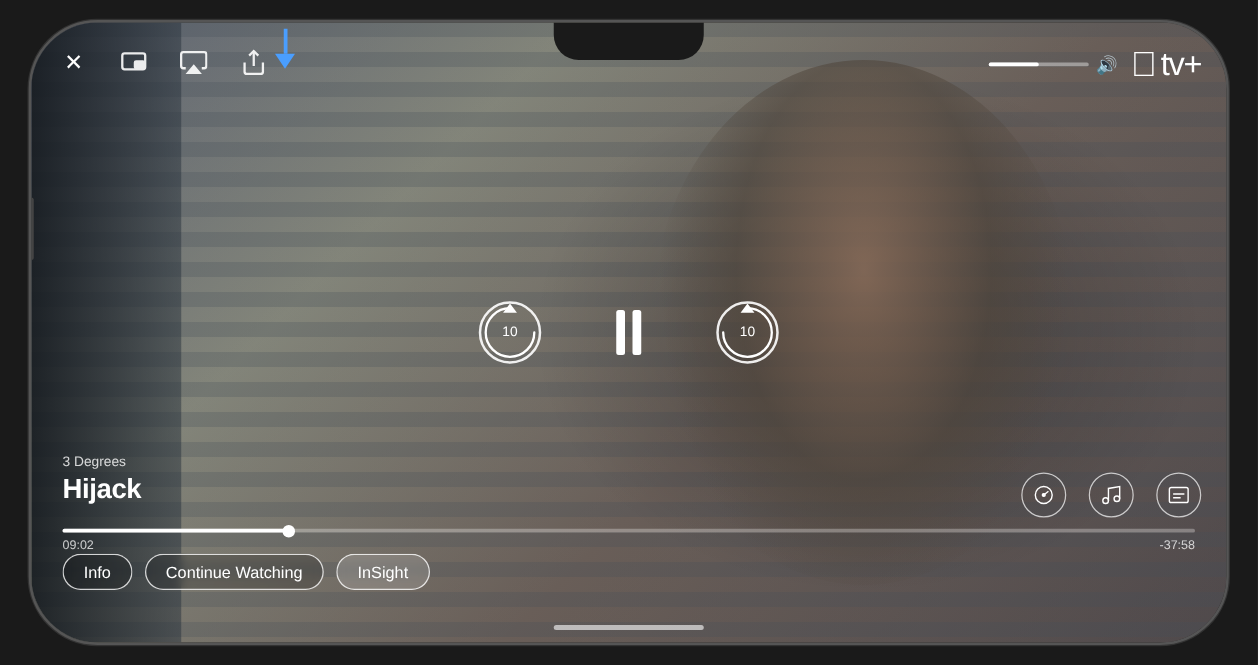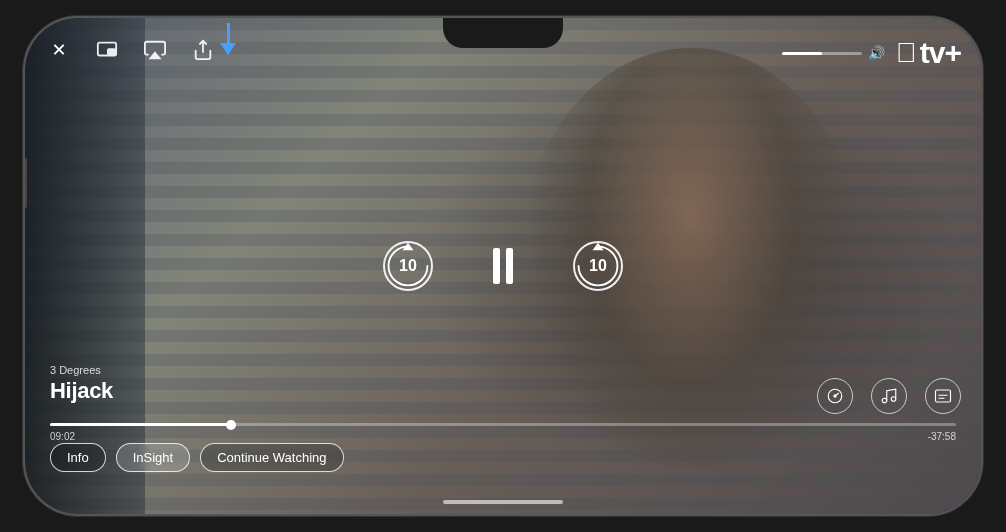--- a/index.html
+++ b/index.html
@@ -193,22 +193,22 @@
     }
 
     .appletv-logo .apple-symbol {
       color: white;
       font-size: 28px;
       line-height: 1;
     }
 
     .appletv-logo .tv-plus {
       color: white;
-      font-size: 30px;
-      font-weight: 700;
+      font-size: 26px;
+      font-weight: 400;
       letter-spacing: -1px;
     }
 
     
     .center-controls {
       position: absolute;
       top: 50%;
       left: 50%;
       transform: translate(-50%, -50%);
       display: flex;
@@ -223,22 +223,22 @@
       border-radius: 50%;
       display: flex;
       align-items: center;
       justify-content: center;
       position: relative;
       cursor: pointer;
     }
 
     .skip-circle .skip-num {
       color: white;
-      font-size: 16px;
-      font-weight: 700;
+      font-size: 11px;
+      font-weight: 400;
       position: relative;
       z-index: 1;
     }
 
     .skip-circle svg {
       position: absolute;
       inset: -2px;
       width: calc(100% + 4px);
       height: calc(100% + 4px);
     }
@@ -540,21 +540,21 @@
         </div>
       </div>
 
       <div class="time-labels">
         <span class="time-current">09:02</span>
         <span class="time-remaining">-37:58</span>
       </div>
 
       <div class="bottom-pills">
         <button class="pill-btn">Info</button>
+        <button class="pill-btn">Continue Watching</button>
         <button class="pill-btn active">InSight</button>
-        <button class="pill-btn">Continue Watching</button>
       </div>
 
       <div class="home-indicator"></div>
 
     </div>
   </div>
 </div>
 
 </body></html>

